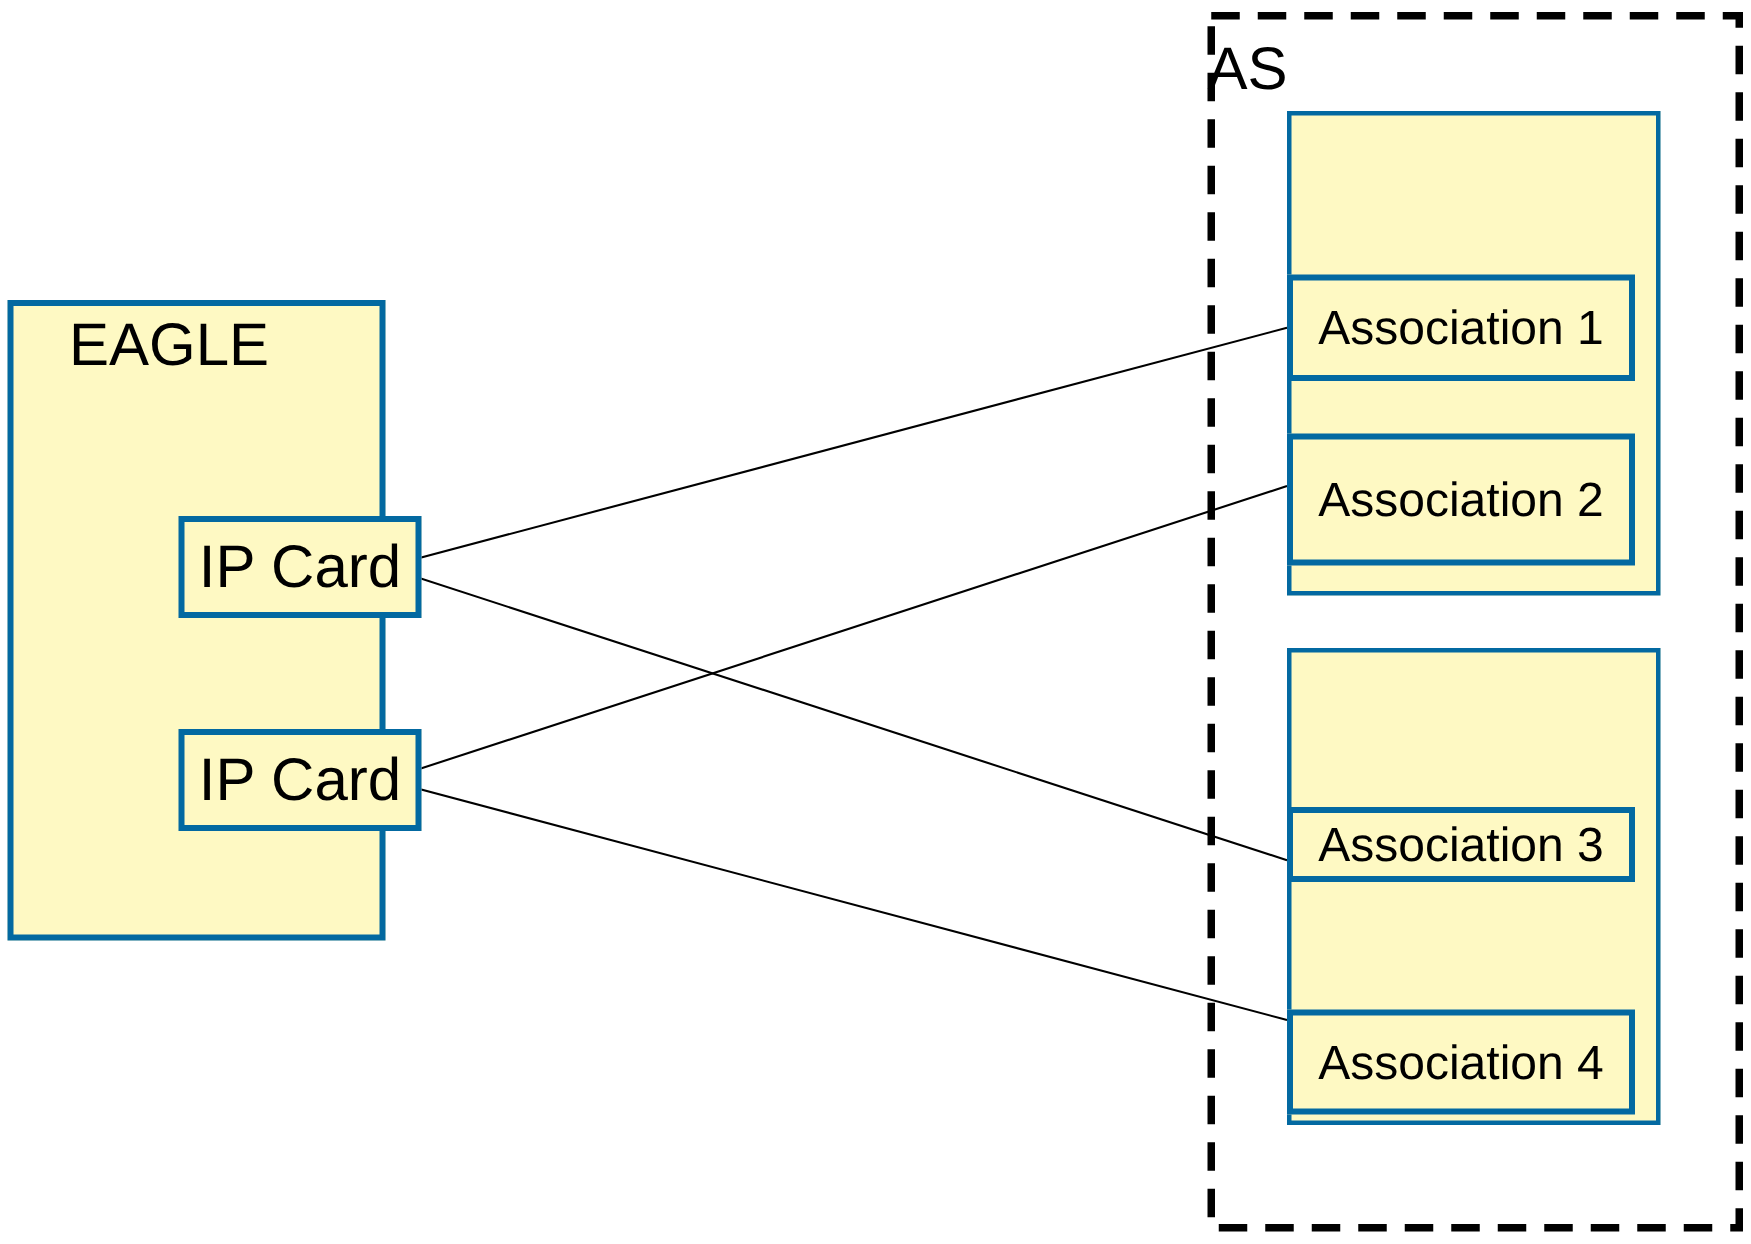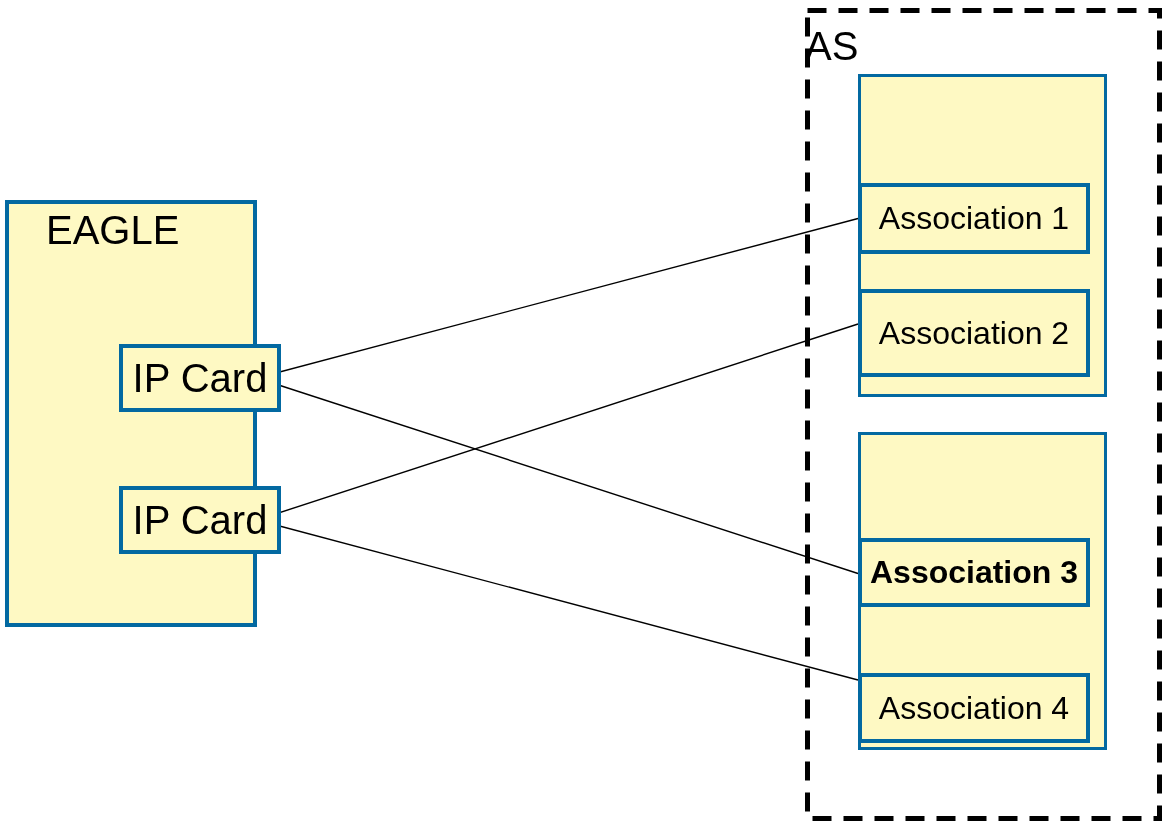--- a/index.html
+++ b/index.html
@@ -71,21 +71,21 @@
   .association {
     display: flex;
     align-items: center;
     justify-content: center;
     font-size: 32px;
     left: 858px;
     width: 232px;
   }
   .association-1 { top: 183px; height: 71px; }
   .association-2 { top: 289px; height: 88px; }
-  .association-3 { top: 538px; height: 69px; font-weight: bold; }
+  .association-3 { top: 538px; height: 50px; }
   .association-4 { top: 645px; height: 70px; margin-top: 28px; }
   
   .overlay {
     position: absolute;
     left: 0; top: 0;
     width: 1167px; height: 829px;
     pointer-events: none;
   }
 </style>
 </head>

